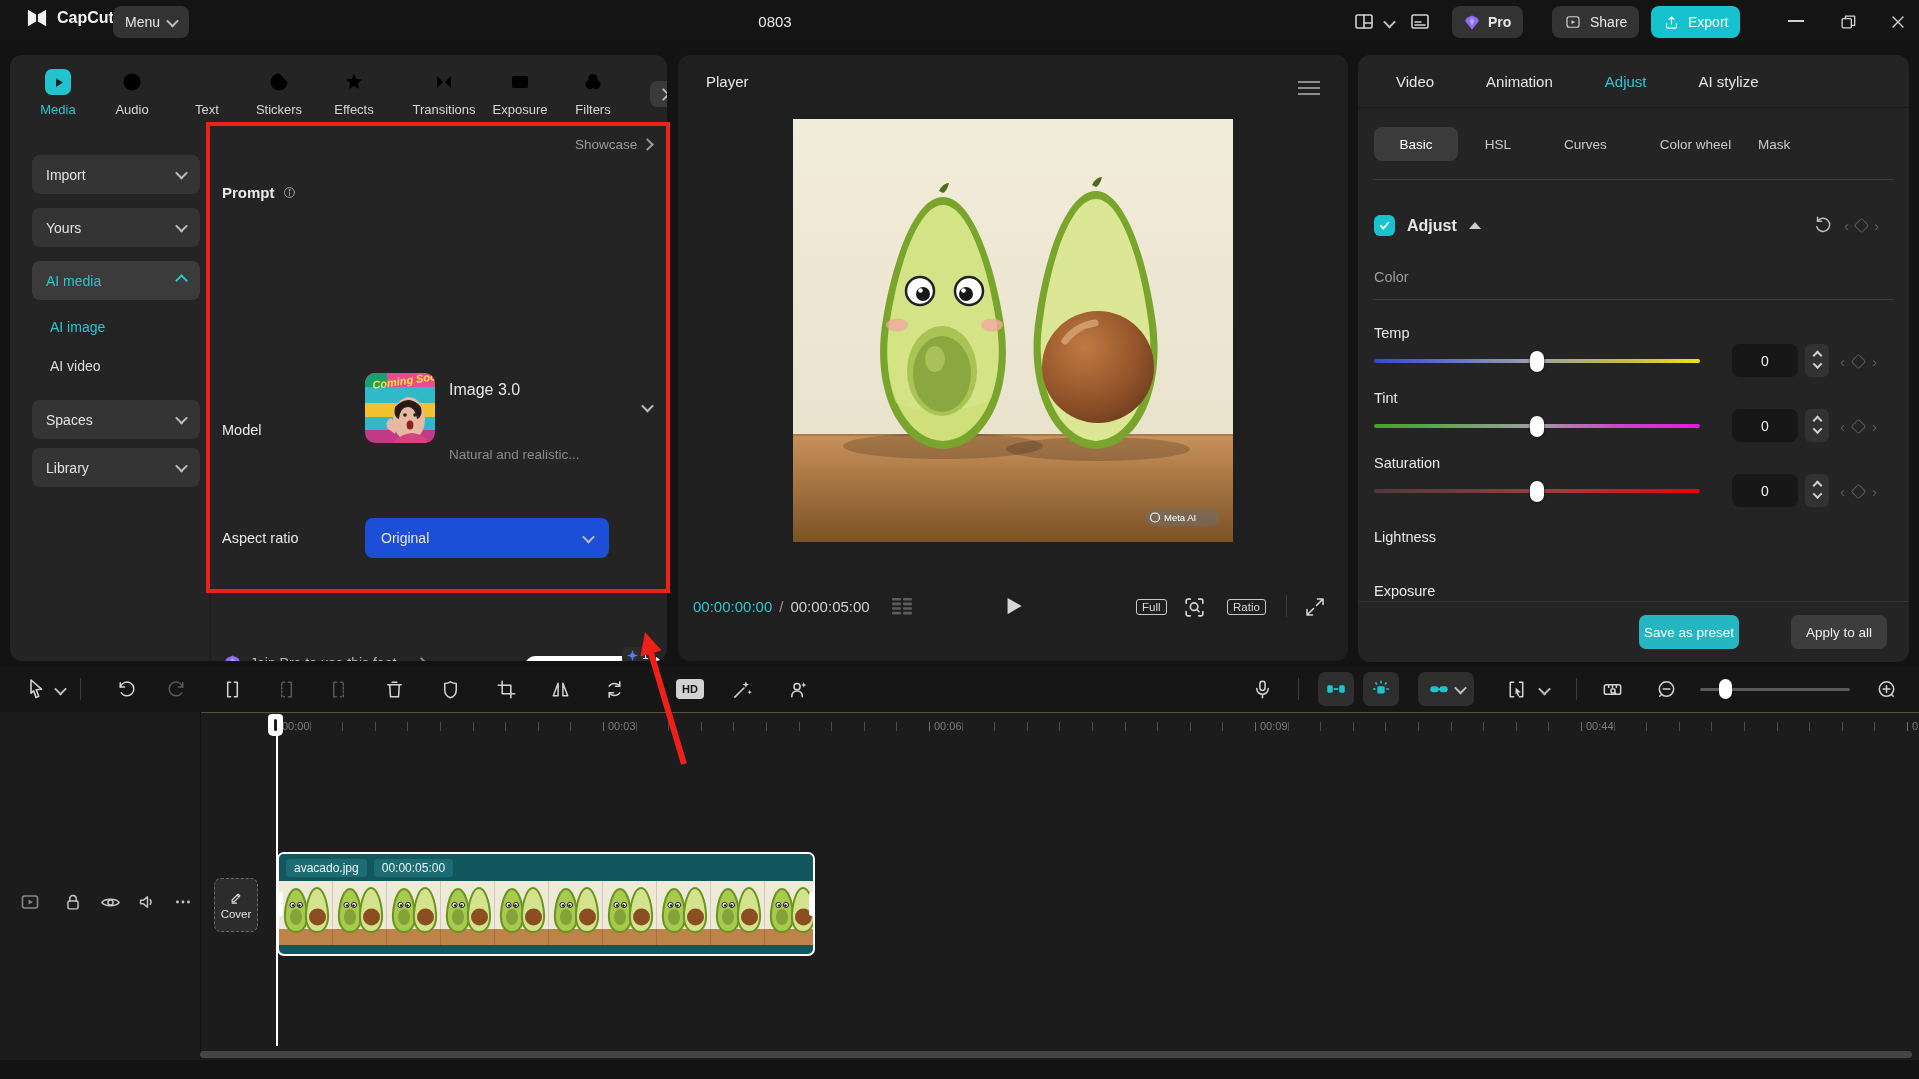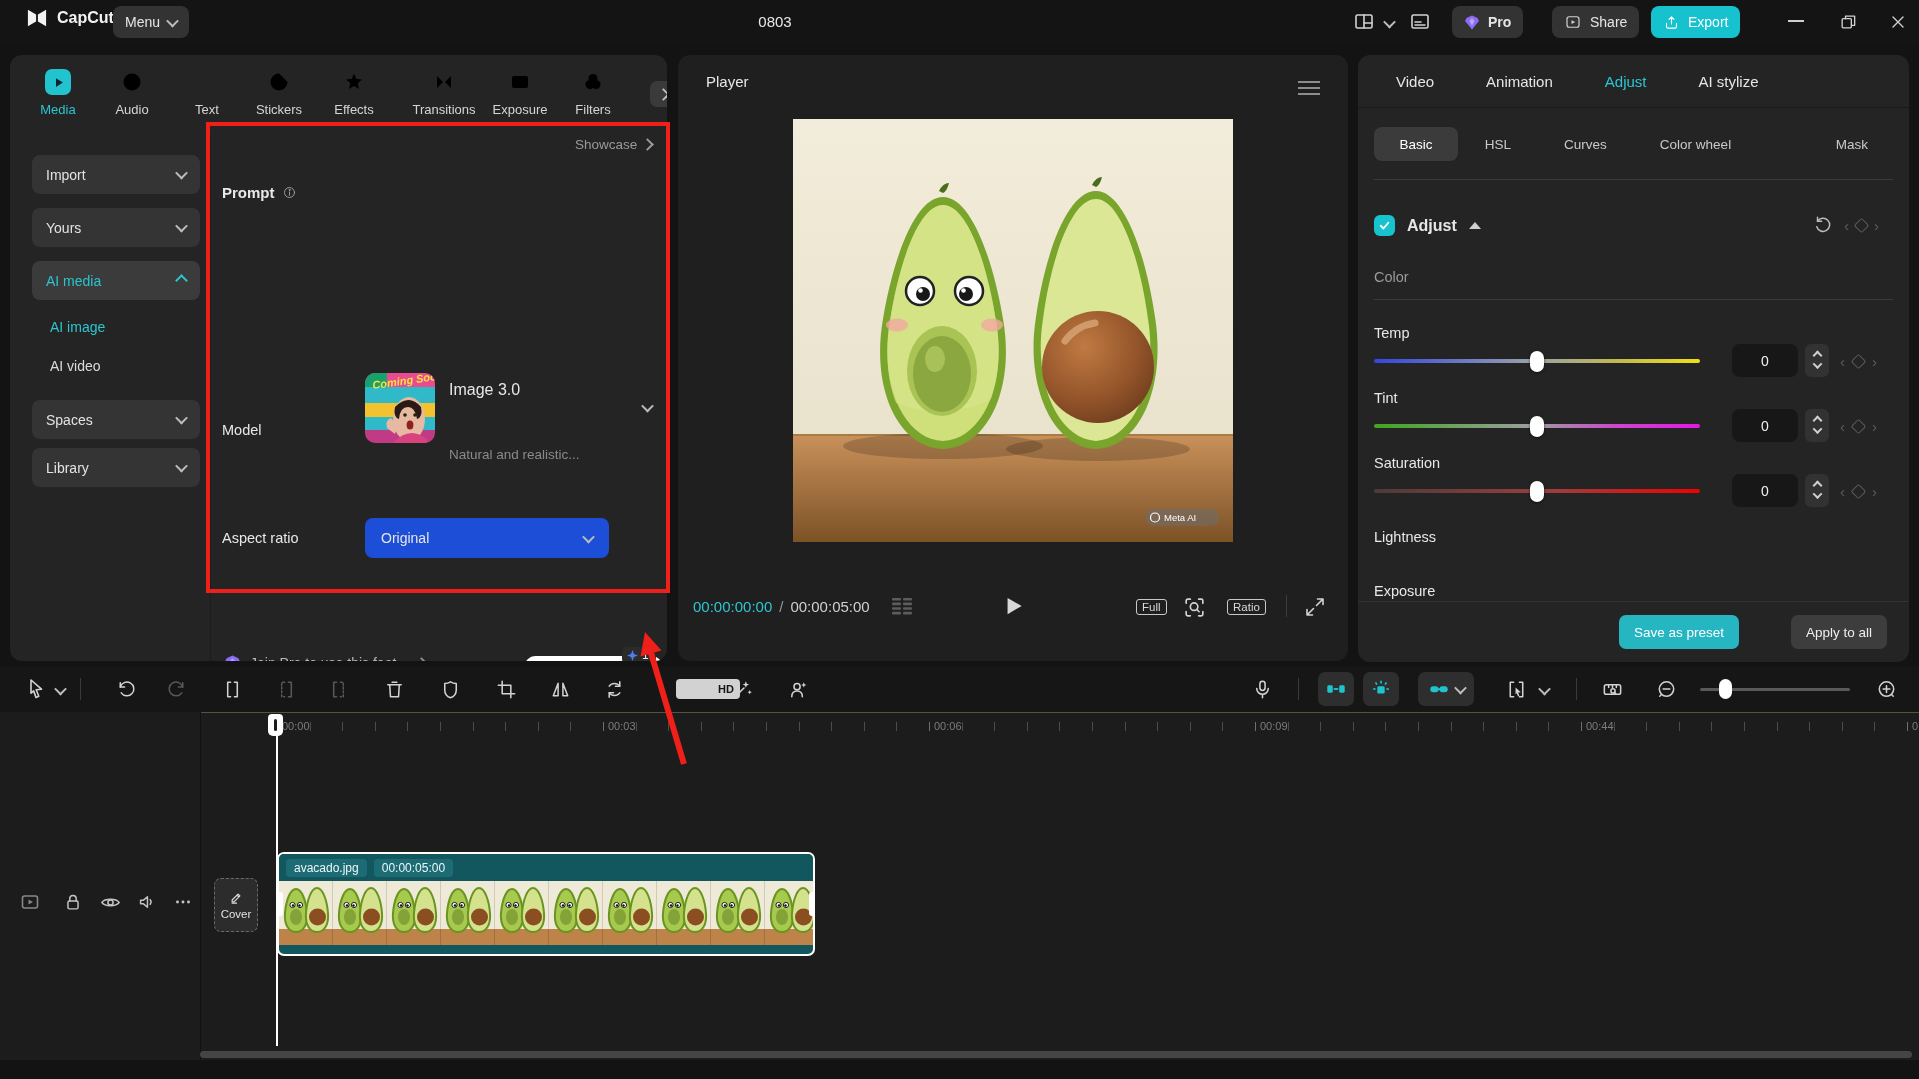--- a/index.html
+++ b/index.html
@@ -400,21 +400,21 @@
     <span class="teal">Adjust</span>
     <span>AI stylize</span>
   </div>
   <div class="abs" style="left:0;top:52px;width:551px;height:1px;background:#191919;"></div>
 
   <div class="abs row" style="left:16px;top:72px;font-size:13.5px;color:#c9c9c9;">
     <span class="pill" style="width:84px;height:34px;background:#3b3b3b;color:#fff;">Basic</span>
     <span style="width:80px;text-align:center;">HSL</span>
     <span style="width:95px;text-align:center;">Curves</span>
     <span style="width:125px;text-align:center;">Color wheel</span>
-    <span style="width:110px;text-align:right;">Mask</span>
+    <span style="width:110px;text-align:left;">Mask</span>
   </div>
   <div class="abs" style="left:16px;top:124px;width:519px;height:1px;background:#3a3a3a;"></div>
 
   <div class="abs row" style="left:16px;top:160px;gap:12px;">
     <span style="width:21px;height:21px;background:#17c3ce;border-radius:6px;display:flex;align-items:center;justify-content:center;">
       <svg width="13" height="13" viewBox="0 0 24 24" style="stroke:#fff;stroke-width:3.4;fill:none;stroke-linecap:round;stroke-linejoin:round;">
           <polyline points="5 12.5 10 17.5 19 7"></polyline>
         </svg>
     </span>
     <b style="font-size:16px;">Adjust</b>
@@ -478,21 +478,21 @@
       <span>‹</span>
       <span class="dia"></span>
       <span>›</span>
     </div>
 
   <div class="abs flabel" style="left:1374px;top:529px;">Lightness</div>
   <div class="abs flabel" style="left:1374px;top:583px;">Exposure</div>
 </div>
 
 <div class="abs" style="left:1358px;top:601px;width:551px;height:60px;background:#242424;border-radius:0 0 12px 12px;border-top:1px solid #323232;z-index:4;">
-  <div class="abs pill" style="right:170px;top:13px;height:34px;padding:0 15px;background:#25b6c2;color:#fff;font-size:13.5px;border-radius:7px;">Save as preset</div>
+  <div class="abs pill" style="right:170px;top:13px;height:34px;padding:0 5px;background:#25b6c2;color:#fff;font-size:13.5px;border-radius:7px;">Save as preset</div>
   <div class="abs pill" style="right:22px;top:13px;height:34px;padding:0 15px;background:#3d3d3d;color:#eee;font-size:13.5px;border-radius:7px;">Apply to all</div>
 </div>
 
 <div id="ttoolbar" class="abs">
   <div class="tool ic" style="left:22px;">
     <svg width="24" height="24" viewBox="0 0 24 24">
         <path d="M7 3 L17.5 12.2 L12.2 12.8 L14.8 19.2 L12 20.4 L9.6 13.9 L7 16.2 Z"></path>
       </svg>
   </div>
   <span class="chv abs" style="left:56px;top:20px;"></span>
@@ -547,21 +547,21 @@
       </svg>
   </div>
   <div class="tool ic" style="left:600px;">
     <svg width="23" height="23" viewBox="0 0 24 24">
         <path d="M6.5 8.5 A6.8 6.8 0 0 1 17.5 8.5"></path>
         <polyline points="17.5 4 17.5 8.5 13 8.5"></polyline>
         <path d="M17.5 15.5 A6.8 6.8 0 0 1 6.5 15.5"></path>
         <polyline points="6.5 20 6.5 15.5 11 15.5"></polyline>
       </svg>
   </div>
-  <div class="abs" style="left:676px;top:13px;width:28px;height:20px;background:#d2d2d2;border-radius:4px;display:flex;align-items:center;justify-content:center;font-size:11px;font-weight:bold;color:#161616;padding-left:36px;">HD</div>
+  <div class="abs" style="left:676px;top:13px;width:28px;height:20px;background:#d2d2d2;border-radius:4px;display:flex;align-items:center;justify-content:center;font-size:11px;font-weight:bold;color:#161616;">HD</div>
   <div class="tool ic" style="left:728px;">
     <svg width="23" height="23" viewBox="0 0 24 24">
         <path d="M4 20 L13.5 10.5"></path>
         <path d="M15.5 3.5 l1 2.4 2.4 1 -2.4 1 -1 2.4 -1 -2.4 -2.4 -1 2.4 -1 Z" fill="#d2d2d2" stroke="none"></path>
         <path d="M19.5 12.5 l.7 1.6 1.6.7 -1.6.7 -.7 1.6 -.7 -1.6 -1.6 -.7 1.6 -.7 Z" fill="#d2d2d2" stroke="none"></path>
       </svg>
   </div>
   <div class="tool ic" style="left:784px;">
     <svg width="23" height="23" viewBox="0 0 24 24">
         <circle cx="10.5" cy="9" r="3.2"></circle>

